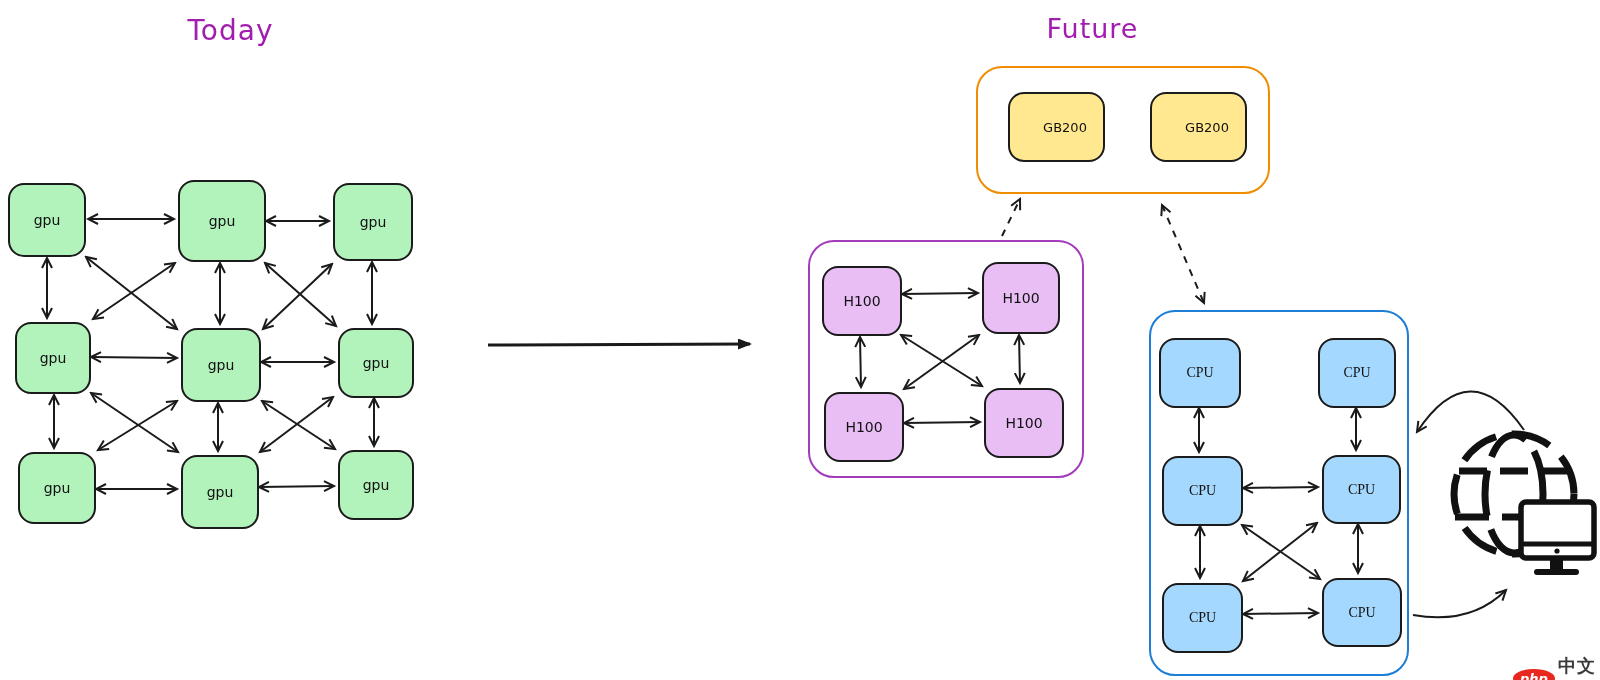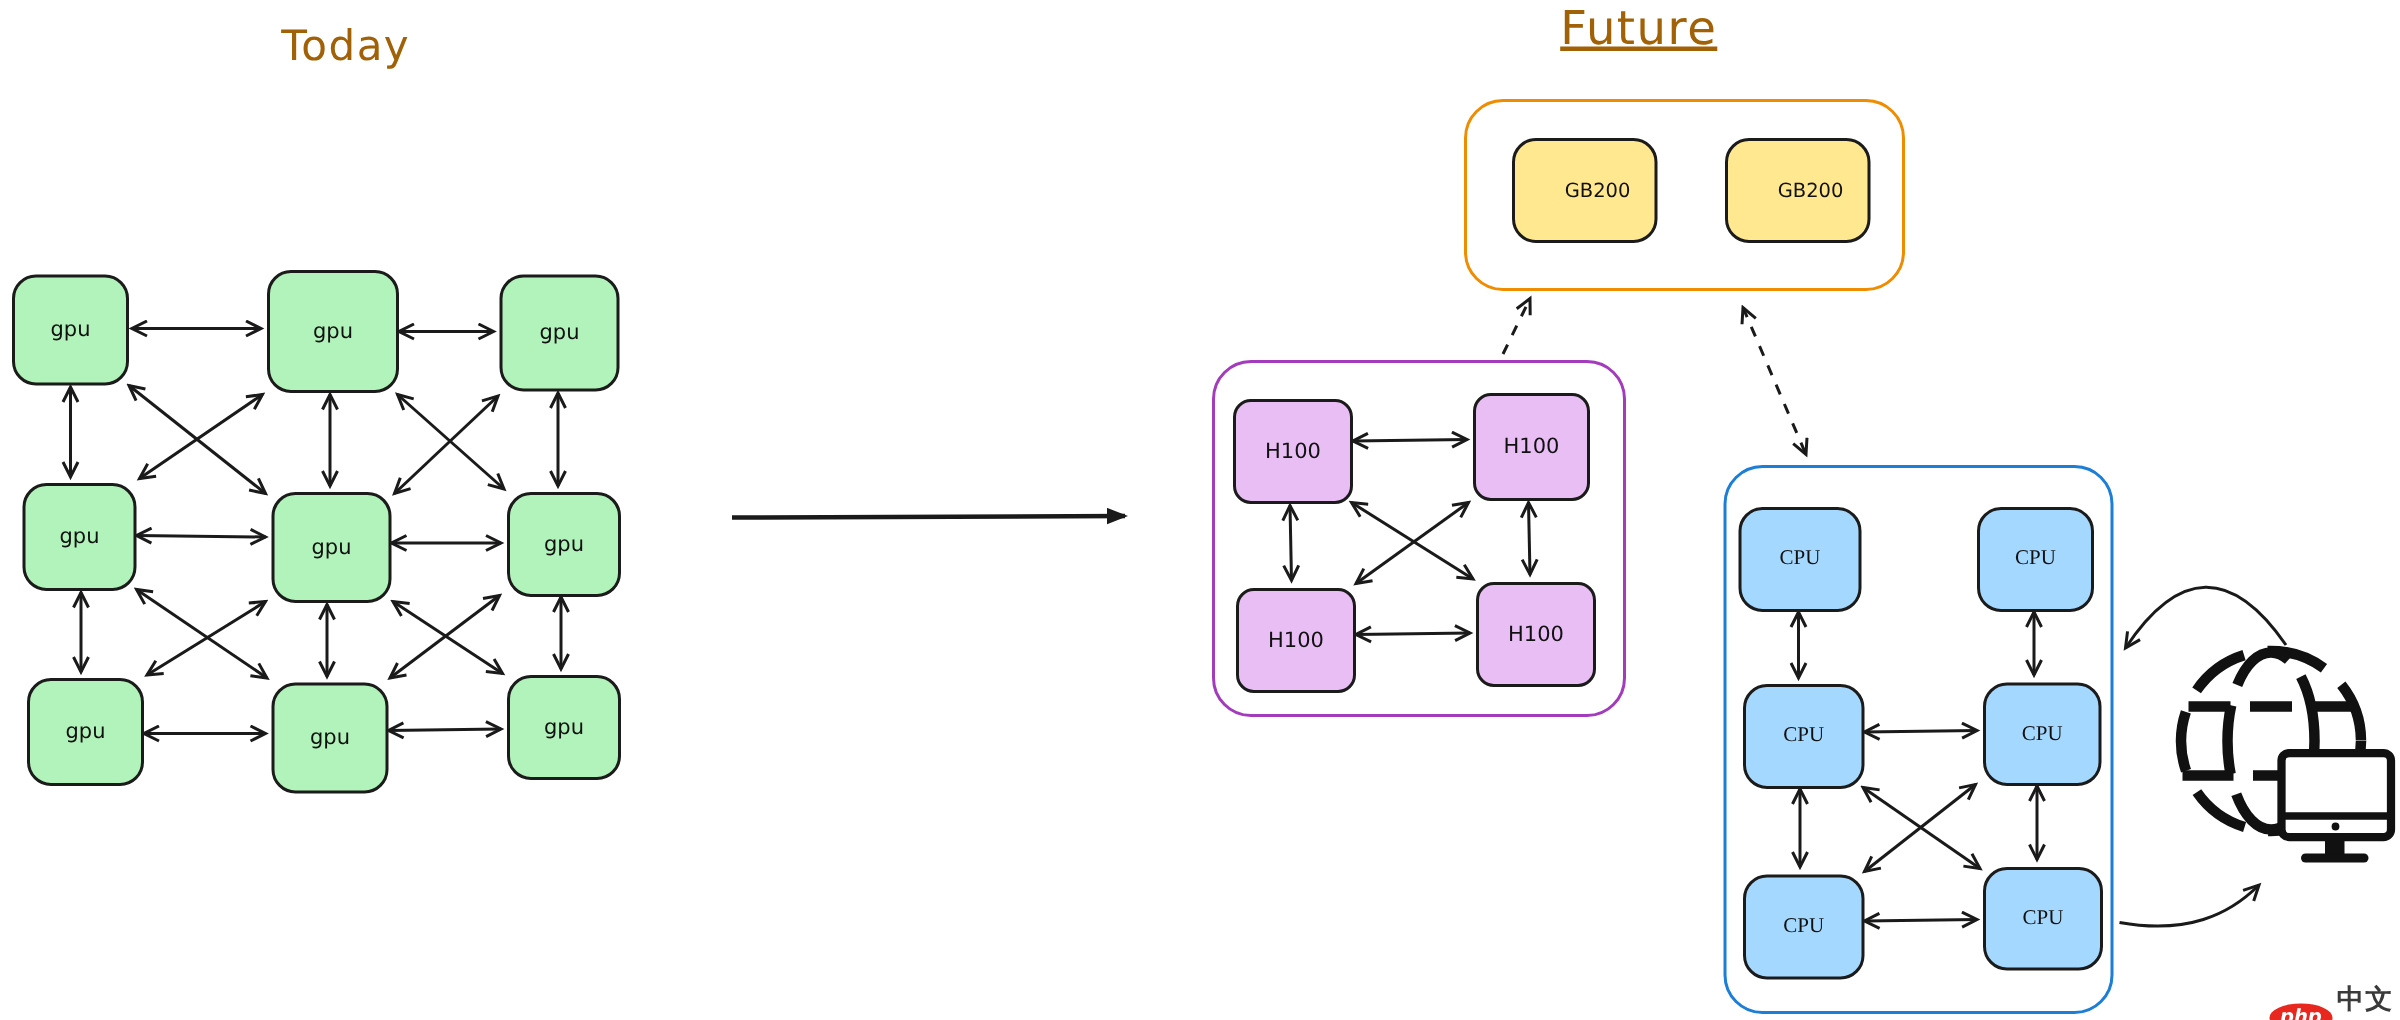--- a/index.html
+++ b/index.html
@@ -2,53 +2,53 @@
 <html style="--gpu-fill: #b2f2bb; --gb200-fill: #ffe88f; --h100-fill: #e9bef5; --cpu-fill: #a5d8ff; --orange-border: #f08c00; --purple-border: #a33bbd; --blue-border: #1c7ed6; --ink: #1a1a1a; --watermark-red: #e8281e;"><head>
 <meta charset="utf-8">
 <style>
   html,body{margin:0;padding:0;background:#ffffff;}
   #stage{
     position:relative;width:1600px;height:680px;background:#ffffff;overflow:hidden;
     font-family:"DejaVu Sans",sans-serif;color:#1a1a1a;
   }
   .title{
     position:absolute;text-align:center;font-size:28px;font-weight:500;
-    letter-spacing:1px;color:#a16207;
+    letter-spacing:1px;color:#a21caf;
   }
   .arrows{position:absolute;left:0;top:0;width:1600px;height:680px;}
   .cluster{position:absolute;border-radius:26px;background:transparent;}
   .cluster.orange{border:2.5px solid var(--orange-border,#f08c00);}
   .cluster.purple{border:2.5px solid var(--purple-border,#a33bbd);}
   .cluster.blue{border:2.5px solid var(--blue-border,#1c7ed6);}
   .node{
     position:absolute;display:flex;align-items:center;justify-content:center;
     border:2px solid #1b1b1b;border-radius:16px;font-size:14px;color:#111;
   }
   .node.gpu{background:var(--gpu-fill,#b2f2bb);text-align:center;}
   .node.gb200{background:var(--gb200-fill,#ffe88f);font-size:13px;padding-left:17px;}
-  .node.h100{background:var(--h100-fill,#e9bef5);border-radius:12px;}
+  .node.h100{background:var(--h100-fill,#e9bef5);}
   .node.cpu{background:var(--cpu-fill,#a5d8ff);font-family:Liberation Serif, serif;}
   .ln{stroke:#1a1a1a;stroke-width:2;fill:none;}
   .ln.thick{stroke-width:3;}
   .ln.dash{stroke-dasharray:7 7;}
   .glb{stroke:#111;stroke-width:7;fill:none;}
   .watermark{position:absolute;left:1513px;top:654px;display:flex;align-items:center;gap:3px;}
   .php-badge{
     background:var(--watermark-red,#e8281e);color:#fff;font-style:italic;font-weight:bold;
     font-size:13px;line-height:19px;padding:0 7px;border-radius:50%;display:inline-block;
   }
   .wm-text{font-size:18px;font-weight:bold;color:#3a3a3a;letter-spacing:1px;}
 </style>
 </head>
 <body>
 
 <div id="stage">
 
   <div class="title" style="left:183px;top:14px;width:95px;">Today</div>
-  <div class="title" style="left:1040px;top:1px;width:105px;font-size:31px;text-decoration:underline;">Future</div>
+  <div class="title" style="left:1040px;top:13px;width:105px;font-size:27px;">Future</div>
 
   <svg class="arrows" viewBox="0 0 1600 680">
     <defs>
       <marker id="mE" markerWidth="16" markerHeight="14" refX="12" refY="6" orient="auto" markerUnits="userSpaceOnUse">
         <path d="M2 1 L12 6 L2 11" fill="none" stroke="#1a1a1a" stroke-width="2"></path>
       </marker>
       <marker id="mS" markerWidth="16" markerHeight="14" refX="2" refY="6" orient="auto" markerUnits="userSpaceOnUse">
         <path d="M12 1 L2 6 L12 11" fill="none" stroke="#1a1a1a" stroke-width="2"></path>
       </marker>
       <marker id="mF" markerWidth="16" markerHeight="12" refX="12" refY="5.5" orient="auto" markerUnits="userSpaceOnUse">

